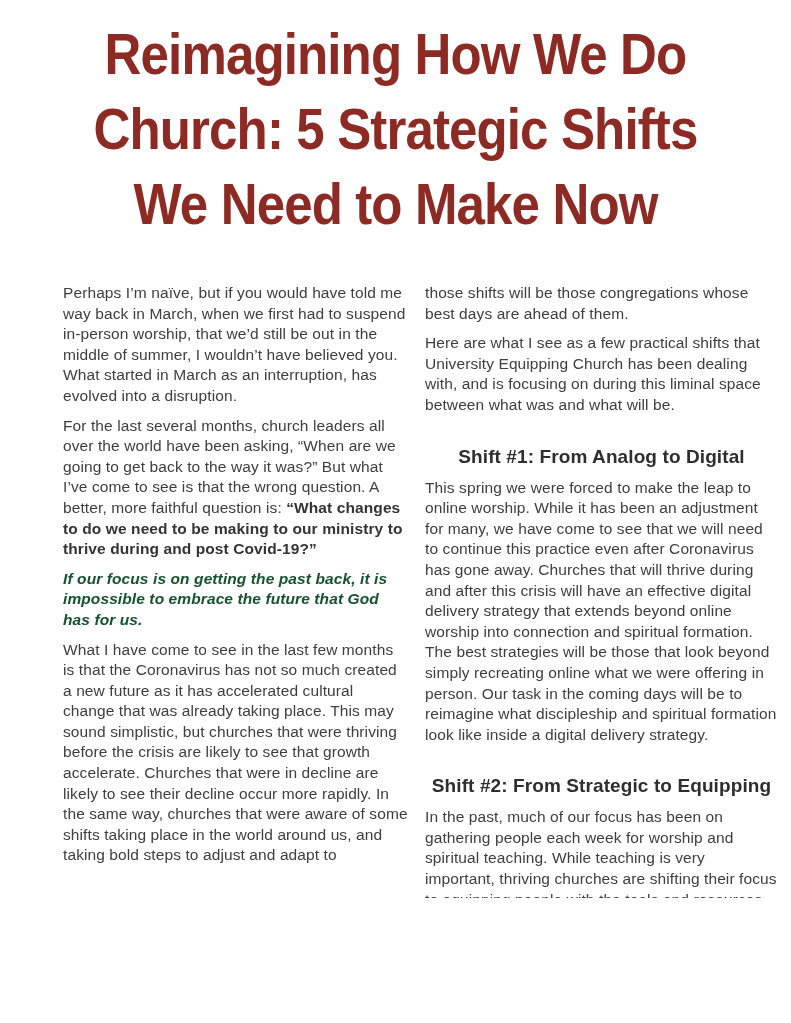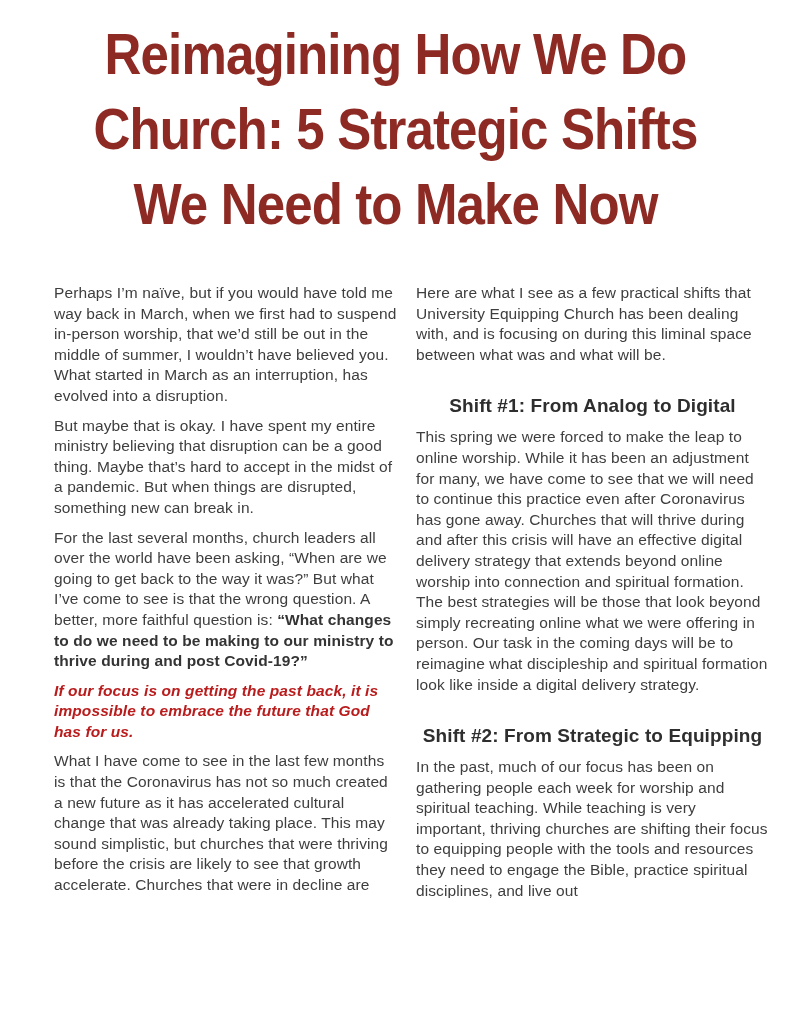--- a/index.html
+++ b/index.html
@@ -30,38 +30,38 @@
     letter-spacing: -1px;
     color: #8e2a24;
     transform: scaleX(0.88);
     transform-origin: 50% 0;
   }
   .doc-title span { display: block; }
   
   .columns {
     position: absolute;
     top: 283px;
-    left: 54px;
+    left: 63px;
     width: 715px;
     display: flex;
     gap: 16px;
   }
   .col-left  { width: 346px; }
   .col-right { width: 353px; }
   .columns p {
     margin: 0 0 9px 0;
     font-size: 15.5px;
     line-height: 20.6px;
     letter-spacing: 0.1px;
     color: #3e3e3e;
   }
   .columns p.emphasis {
     font-weight: bold;
     font-style: italic;
-    color: #b91c1c;
+    color: #14532d;
   }
   .columns strong { font-weight: bold; color: #343434; }
   .section-heading {
     margin: 30px 0 10px 0;
     font-size: 19px;
     font-weight: bold;
     color: #2e2e2e;
     letter-spacing: 0.1px;
     text-align: center;
   }
@@ -91,27 +91,27 @@
   <h1 class="doc-title">
     <span>Reimagining How We Do</span>
     <span>Church: 5 Strategic Shifts</span>
     <span>We Need to Make Now</span>
   </h1>
 
   <div class="columns">
 
     <div class="col-left">
       <p>Perhaps I’m naïve, but if you would have told me way back in March, when we first had to suspend in-person worship, that we’d still be out in the middle of summer, I wouldn’t have believed you. What started in March as an interruption, has evolved into a disruption.</p>
-      <p>But maybe that is okay. I have spent my entire ministry believing that disruption can be a good thing. Maybe that’s hard to accept in the midst of a pandemic. But when things are disrupted, something new can break in.</p>
       <p><span>For the last several months, church leaders all over the world have been asking, “When are we going to get back to the way it was?” But what I’ve come to see is that the wrong question. A better, more faithful question is: </span><strong>“What changes to do we need to be making to our ministry to thrive during and post Covid-19?”</strong></p>
       <p class="emphasis">If our focus is on getting the past back, it is impossible to embrace the future that God has for us.</p>
       <p>What I have come to see in the last few months is that the Coronavirus has not so much created a new future as it has accelerated cultural change that was already taking place. This may sound simplistic, but churches that were thriving before the crisis are likely to see that growth accelerate. Churches that were in decline are likely to see their decline occur more rapidly. In the same way, churches that were aware of some shifts taking place in the world around us, and taking bold steps to adjust and adapt to</p>
     </div>
 
     <div class="col-right">
+      <p>those shifts will be those congregations whose best days are ahead of them.</p>
       <p>Here are what I see as a few practical shifts that University Equipping Church has been dealing with, and is focusing on during this liminal space between what was and what will be.</p>
       <h2 class="section-heading">Shift #1: From Analog to Digital</h2>
       <p>This spring we were forced to make the leap to online worship. While it has been an adjustment for many, we have come to see that we will need to continue this practice even after Coronavirus has gone away. Churches that will thrive during and after this crisis will have an effective digital delivery strategy that extends beyond online worship into connection and spiritual formation. The best strategies will be those that look beyond simply recreating online what we were offering in person. Our task in the coming days will be to reimagine what discipleship and spiritual formation look like inside a digital delivery strategy.</p>
       <h2 class="section-heading">Shift #2: From Strategic to Equipping</h2>
       <p>In the past, much of our focus has been on gathering people each week for worship and spiritual teaching. While teaching is very important, thriving churches are shifting their focus to equipping people with the tools and resources they need to engage the Bible, practice spiritual disciplines, and live out</p>
     </div>
 
   </div>
 
   <div class="page-number">2</div>

